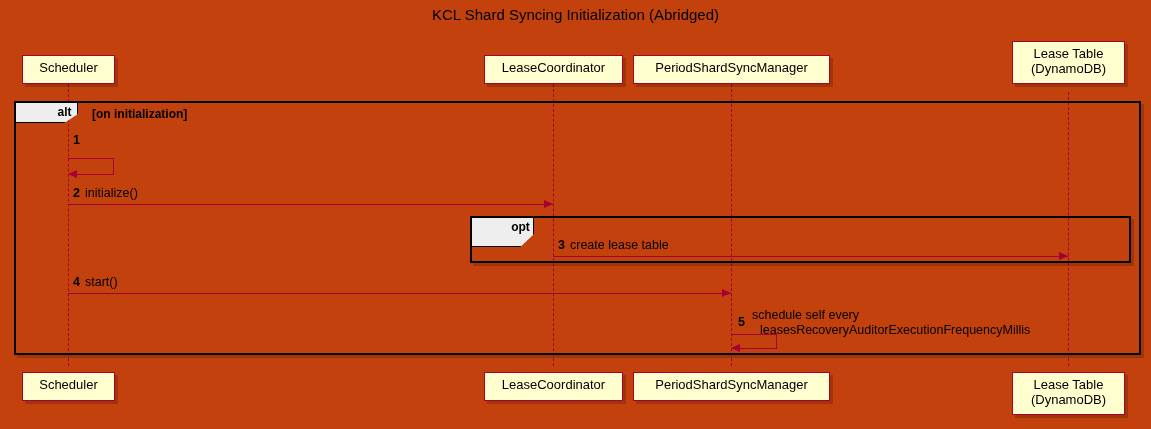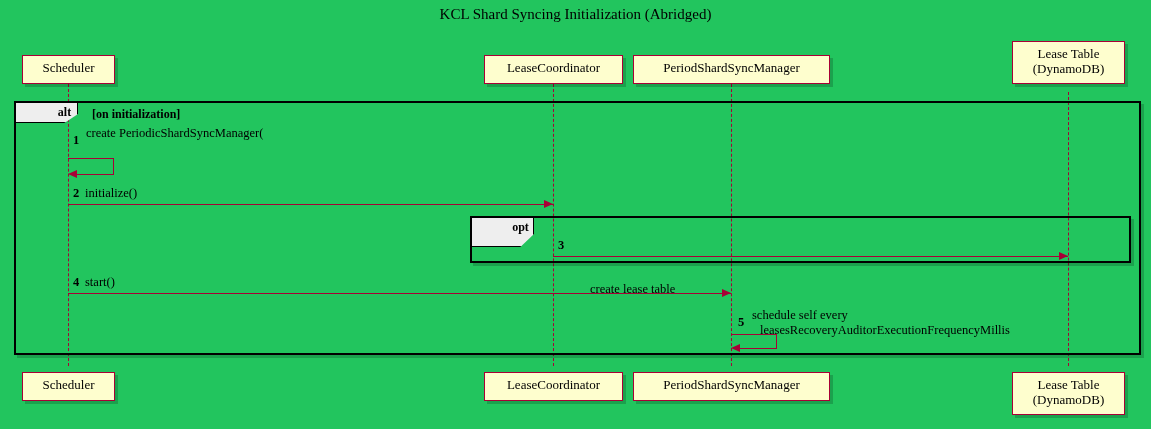--- a/index.html
+++ b/index.html
@@ -4,22 +4,22 @@
 <style>
   html, body {
     margin: 0;
     padding: 0;
     background: #FFFFFF;
   }
   #canvas {
     position: relative;
     width: 1151px;
     height: 429px;
-    background: #22c55e;
-    font-family: Liberation Serif, serif;
+    background: #c2410c;
+    font-family: Liberation Sans, sans-serif;
     overflow: hidden;
   }
 
   
   .title {
     position: absolute;
     top: 6px;
     left: 0;
     width: 1151px;
     text-align: center;
@@ -149,34 +149,33 @@
   <div class="participant" style="left:1012px; top:41px; width:113px; height:43px;">Lease Table
 (DynamoDB)</div>
 
   <div class="participant" style="left:22px; top:372px; width:93px; height:29px;">Scheduler</div>
   <div class="participant" style="left:484px; top:372px; width:139px; height:29px;">LeaseCoordinator</div>
   <div class="participant" style="left:633px; top:372px; width:197px; height:29px;">PeriodShardSyncManager</div>
   <div class="participant" style="left:1012px; top:372px; width:113px; height:43px;">Lease Table
 (DynamoDB)</div>
 
   <div class="msg-num" style="left:73px; top:133px;">1</div>
-  <div class="msg-text" style="left:86px; top:126px;">create PeriodicShardSyncManager(</div>
 
   <div class="self-top" style="left:68px; top:158px; width:46px;"></div>
   <div class="self-side" style="left:113px; top:158px; height:16px;"></div>
   <div class="self-bottom" style="left:77px; top:174px; width:37px;"></div>
   <div class="arrow-head arrow-left" style="left:68px; top:170px;"></div>
 
   <div class="msg-num" style="left:73px; top:186px;">2</div>
   <div class="msg-text" style="left:85px; top:186px;">initialize()</div>
   <div class="msg-line" style="left:68px; top:204px; width:485px;"></div>
   <div class="arrow-head arrow-right" style="left:544px; top:200px;"></div>
 
   <div class="msg-num" style="left:558px; top:238px;">3</div>
-  <div class="msg-text" style="left:590px; top:238px;margin-top:44px;">create lease table</div>
+  <div class="msg-text" style="left:570px; top:238px;">create lease table</div>
   <div class="msg-line" style="left:553px; top:256px; width:515px;"></div>
   <div class="arrow-head arrow-right" style="left:1059px; top:252px;"></div>
 
   <div class="msg-num" style="left:73px; top:275px;">4</div>
   <div class="msg-text" style="left:85px; top:275px;">start()</div>
   <div class="msg-line" style="left:68px; top:293px; width:663px;"></div>
   <div class="arrow-head arrow-right" style="left:722px; top:289px;"></div>
 
   <div class="msg-num" style="left:738px; top:315px;">5</div>
   <div class="msg-text" style="left:752px; top:308px;">schedule self every</div>

